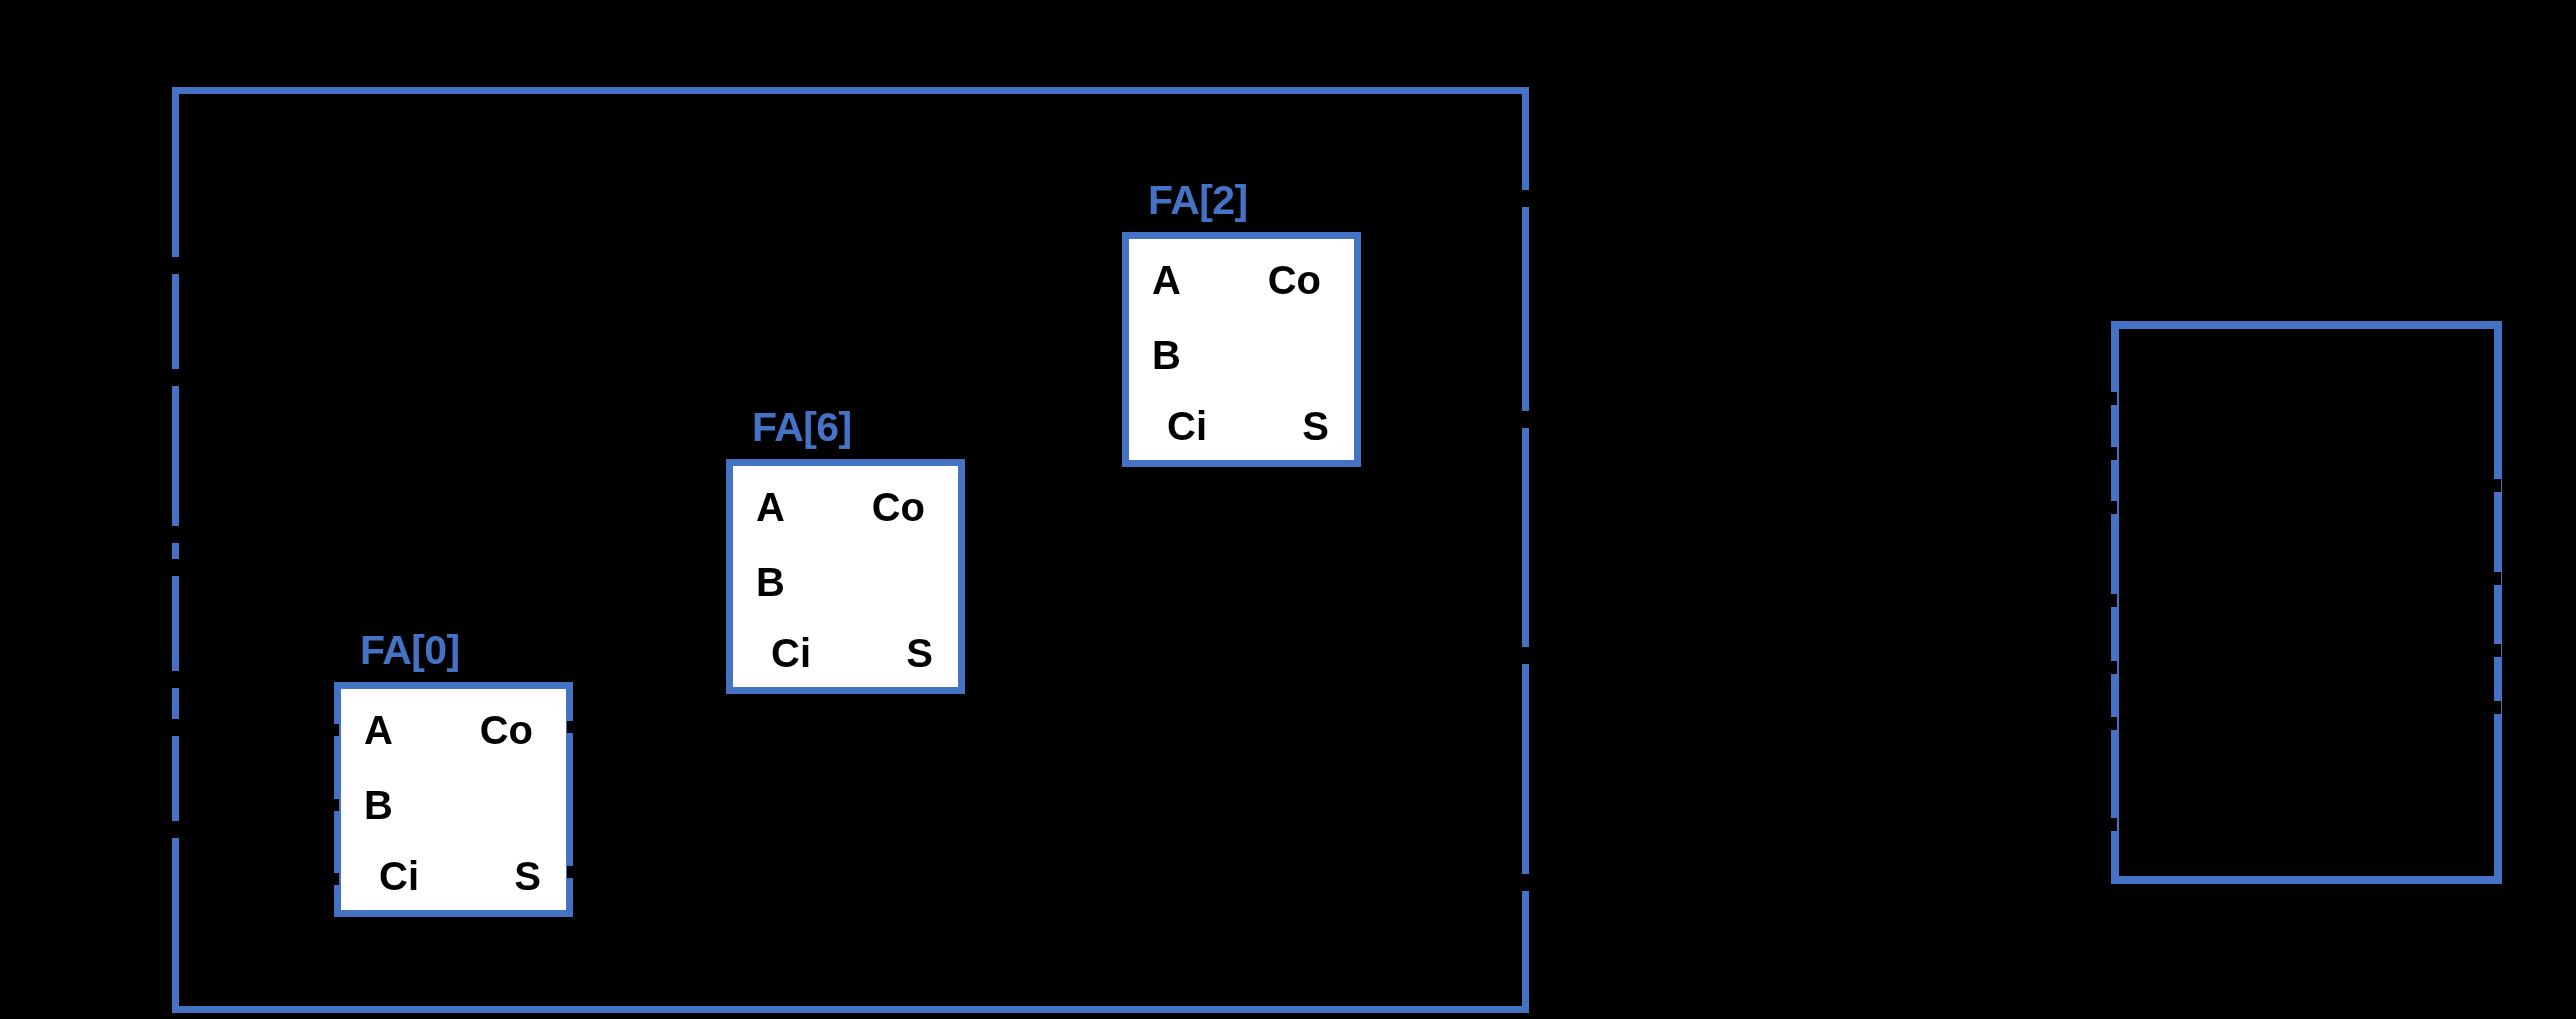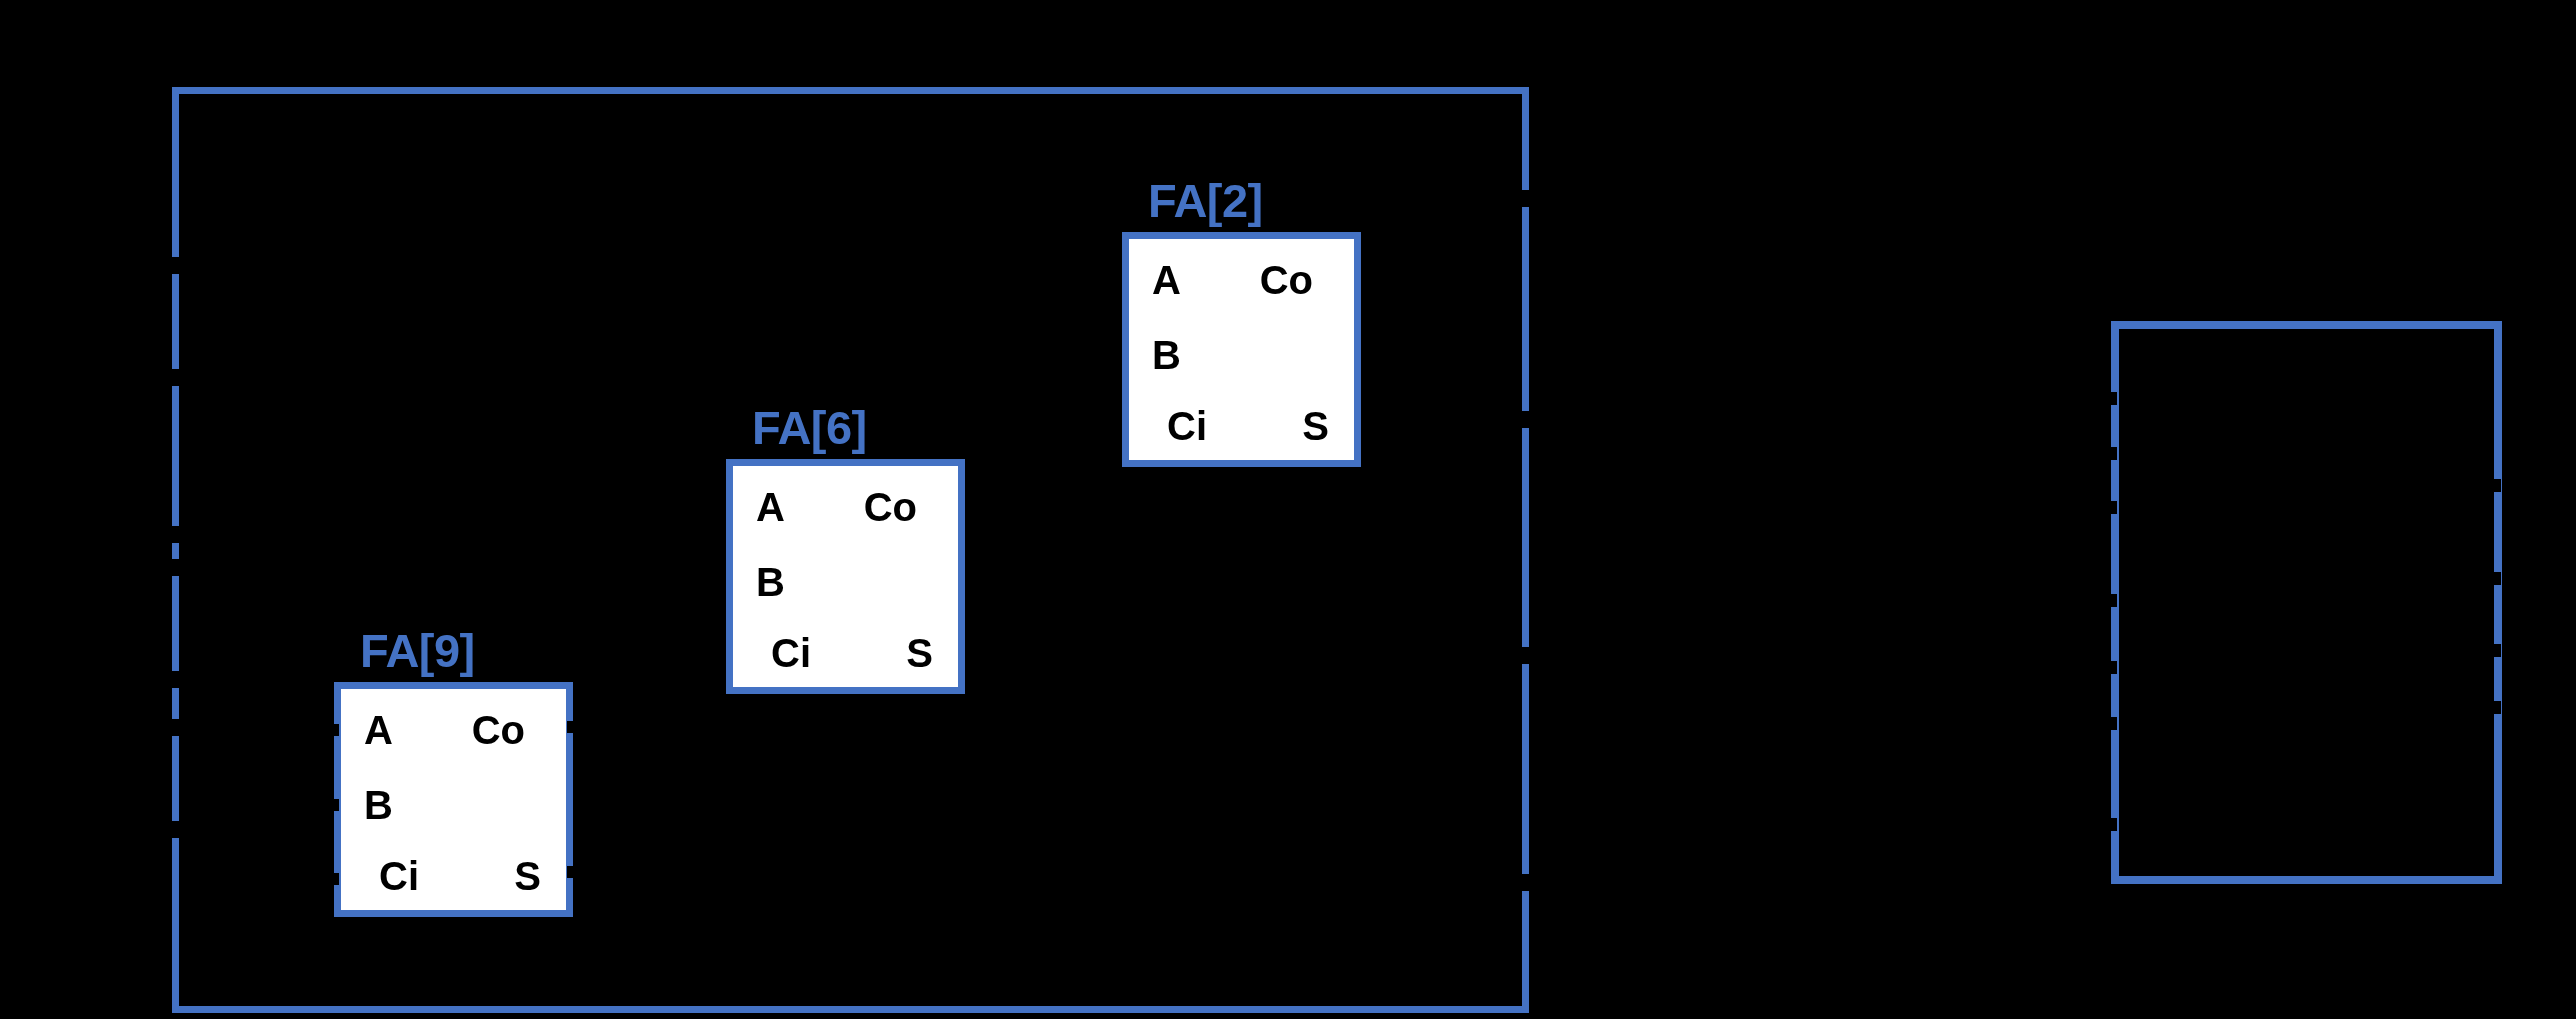--- a/index.html
+++ b/index.html
@@ -49,55 +49,55 @@
     left:0; top:0;
     width:100%; height:100%;
     background:var(--fill);
     border:7.7px solid var(--blue);
     box-sizing:border-box;
   }
   .fa-label{
     position:absolute;
     left:26px; top:-58px;
     height:53px; line-height:53px;
-    font-size:47px;
+    font-size:41px;
     font-weight:bold;
     letter-spacing:-0.6px;
     color:var(--blue);
     white-space:nowrap;
   }
   .port{
     position:absolute;
     font-size:40px;
     font-weight:bold;
     line-height:50px;
     color:var(--ink);
     white-space:nowrap;
   }
   .port-a  {left:30px;  top:23px;}
   .port-b  {left:30px;  top:98px;}
   .port-ci {left:45px;  top:169px;}
-  .port-co {right:48px; top:23px;  text-align:center;}
+  .port-co {right:40px; top:23px;  text-align:center;}
   .port-s  {right:32px; top:169px; text-align:right;}
   
   .wire-stub{
     position:absolute;
     background:var(--bg);
   }
 </style>
 </head>
 <body>
 
 <div class="stage">
 
   <div class="module-boundary"></div>
 
   <div class="fa" style="left:334px; top:682px;">
     <div class="fa-box"></div>
-    <div class="fa-label">FA[9]</div>
+    <div class="fa-label">FA[0]</div>
     <span class="port port-a">A</span>
     <span class="port port-b">B</span>
     <span class="port port-ci">Ci</span>
     <span class="port port-co">Co</span>
     <span class="port port-s">S</span>
   </div>
 
   <div class="fa" style="left:726px; top:459px;">
     <div class="fa-box"></div>
     <div class="fa-label">FA[6]</div>

